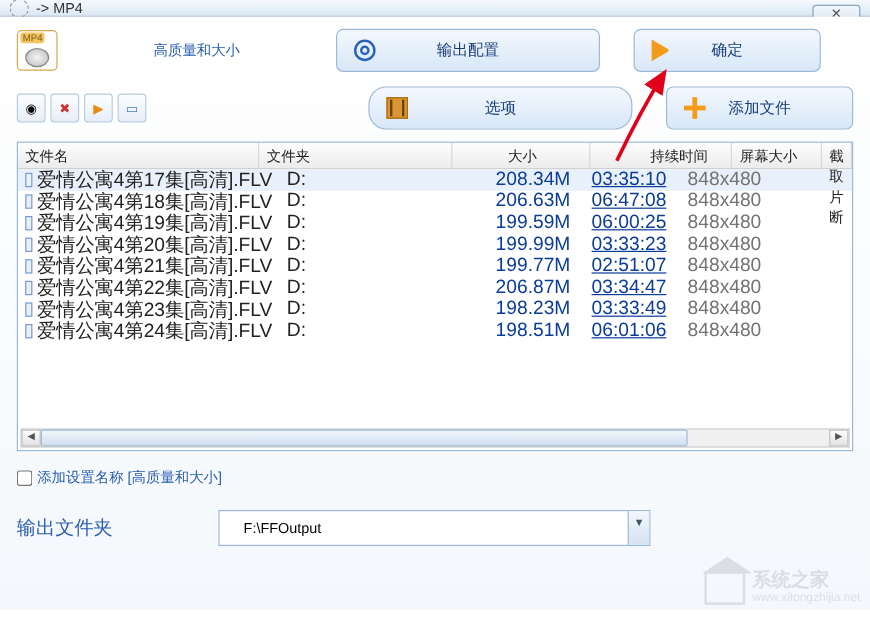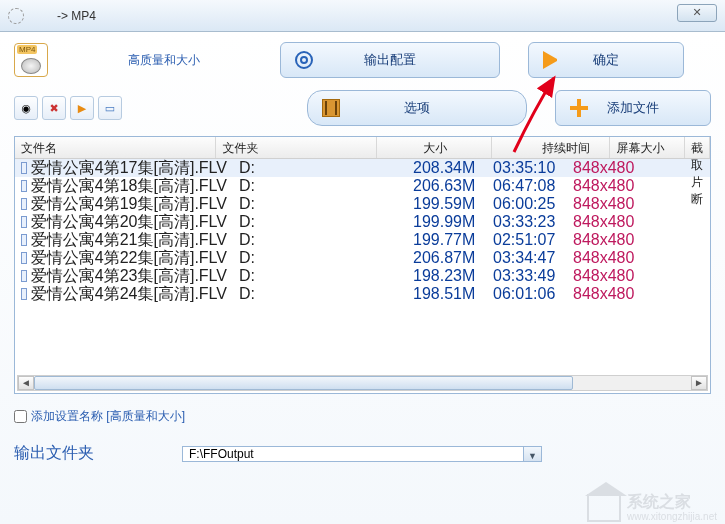--- a/index.html
+++ b/index.html
@@ -1,18 +1,18 @@
 <!DOCTYPE html>
 <html><head>
 <meta charset="utf-8">
 <style>
 * { box-sizing: border-box; margin: 0; padding: 0; }
 body { font-family: "Microsoft YaHei", Tahoma, sans-serif; font-size: 12px; background: #fff; width: 725px; height: 524px; overflow: hidden; position: relative; }
 
-.titlebar { height: 32px; background: linear-gradient(#f5f9fd, #dbe8f5); border-bottom: 1px solid #a8bcce; display: flex; align-items: center; padding: 0 8px; position: relative; gap: 27px; }
+.titlebar { height: 14px; background: linear-gradient(#f5f9fd, #dbe8f5); border-bottom: 1px solid #a8bcce; display: flex; align-items: center; padding: 0 8px; position: relative; }
 .titlebar .icon { width: 16px; height: 16px; margin-right: 6px; border: 1px dashed #999; border-radius: 50%; }
 .titlebar .title { color: #333; }
 .titlebar .close { position: absolute; right: 8px; top: 4px; width: 40px; height: 18px; border: 1px solid #8ca4ba; border-radius: 3px; background: linear-gradient(#f2f7fc,#d4e3f0); text-align: center; line-height: 14px; color: #555; font-size: 11px; }
 
 .content { padding: 10px 14px 8px; background: linear-gradient(#ffffff,#f4f8fc); height: 494px; position: relative; }
 
 .toprow { display: flex; align-items: center; margin-bottom: 12px; }
 .mp4badge { width: 34px; height: 34px; background: #fff; border: 1px solid #d8a84a; border-radius: 4px; position: relative; margin-right: 80px; }
 .mp4badge::before { content: "MP4"; position: absolute; top: 1px; left: 2px; font-size: 8px; background: #f3c562; color: #7a5710; padding: 0 2px; border-radius: 2px; }
 .mp4badge::after { content: ""; position: absolute; top: 14px; left: 6px; width: 18px; height: 14px; border: 1px solid #888; border-radius: 50%; background: radial-gradient(#f4f4f4,#bbb); }
@@ -46,35 +46,35 @@
 .thead { display:flex; height:22px; background:linear-gradient(#fdfdfd,#ececec); border-bottom:1px solid #d0d0d0; }
 .th { padding:3px 6px; border-right:1px solid #d8d8d8; font-size:12px; color:#222; }
 .th0{width:218px;} .th1{width:174px;} .th2{width:80px;margin-left:40px;} .th3{width:80px;margin-left:44px;} .th4{width:80px;} .th5{flex:1;}
 .tbody { }
 .tr { display:flex; height:18px; align-items:center; font-size:16px; }
 .tr.sel { background:#e8f0fb; }
 .td { padding:1px 6px; overflow:hidden; white-space:nowrap; }
 .td0{width:218px;display:flex;align-items:center;gap:4px;color:#222;}
 .td1{width:174px;color:#222;}
 .td2{width:80px;color:#0a3c9a;}
-.td3{width:80px;color:#0a3c9a;}
-.td4{width:80px;color:#be185d;}
+.td3{width:80px;color:#0a3c9a;text-decoration:underline;}
+.td4{width:80px;color:#737373;}
 .td5{flex:1;}
 .fileico{width:12px;height:12px;border:1px solid #7b9bd0;background:#e8f0fc;display:inline-block;}
 .hscroll{position:absolute;left:2px;right:2px;bottom:2px;height:16px;background:#f0f0f0;border:1px solid #cfcfcf;display:flex;}
 .hscroll .arrow{width:16px;background:linear-gradient(#fdfdfd,#e2e2e2);border:1px solid #c3c3c3;text-align:center;line-height:12px;font-size:10px;color:#555;}
 .hscroll .track{flex:1;position:relative;}
 .hscroll .thumb{position:absolute;left:0;top:0;bottom:0;width:82%;background:linear-gradient(#f2f6fb,#cfdff0);border:1px solid #9fb9d4;border-radius:2px;}
 
 .checkbox-row{margin-top:14px;display:flex;align-items:center;color:#2a5db0;font-size:12px;}
 .checkbox-row input{margin-right:4px;}
 
 .output-row{margin-top:18px;display:flex;align-items:center;}
 .output-label{color:#2a5db0;font-size:16px;width:168px;}
-.output-combo{width:360px;height:16px;border:1px solid #9bb8d8;background:#fff;display:flex;align-items:center;padding-left:6px;font-size:12px;position:relative;}
+.output-combo{width:360px;height:30px;border:1px solid #9bb8d8;background:#fff;display:flex;align-items:center;padding-left:20px;font-size:12px;position:relative;}
 .output-combo .dd{position:absolute;right:0;top:0;bottom:0;width:18px;background:linear-gradient(#f2f7fc,#d6e3f1);border-left:1px solid #9bb8d8;text-align:center;line-height:18px;font-size:9px;color:#456;}
 
 .watermark{position:absolute;right:8px;bottom:4px;font-size:13px;color:#dadee3;display:flex;align-items:center;gap:6px;pointer-events:none;}
 .watermark .house{width:34px;height:28px;border:2px solid #dadee3;position:relative;}
 .watermark .house::before{content:"";position:absolute;top:-14px;left:-4px;width:0;height:0;border-left:21px solid transparent;border-right:21px solid transparent;border-bottom:14px solid #dadee3;}
 .watermark .txt{line-height:1.1;}
 
 .red-arrow{position:absolute;pointer-events:none;z-index:50;}
 </style>
 </head>

